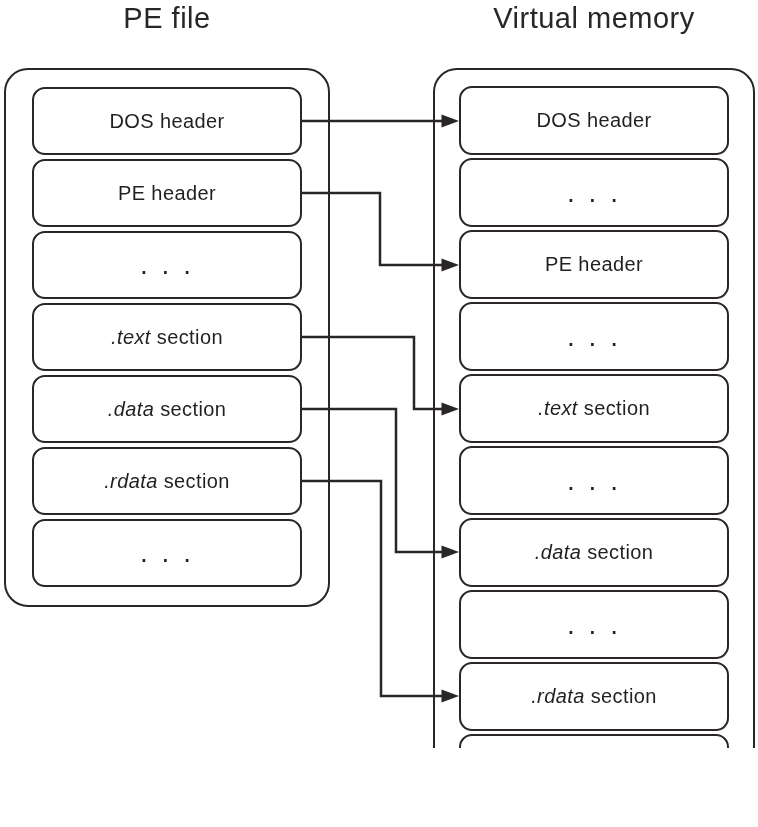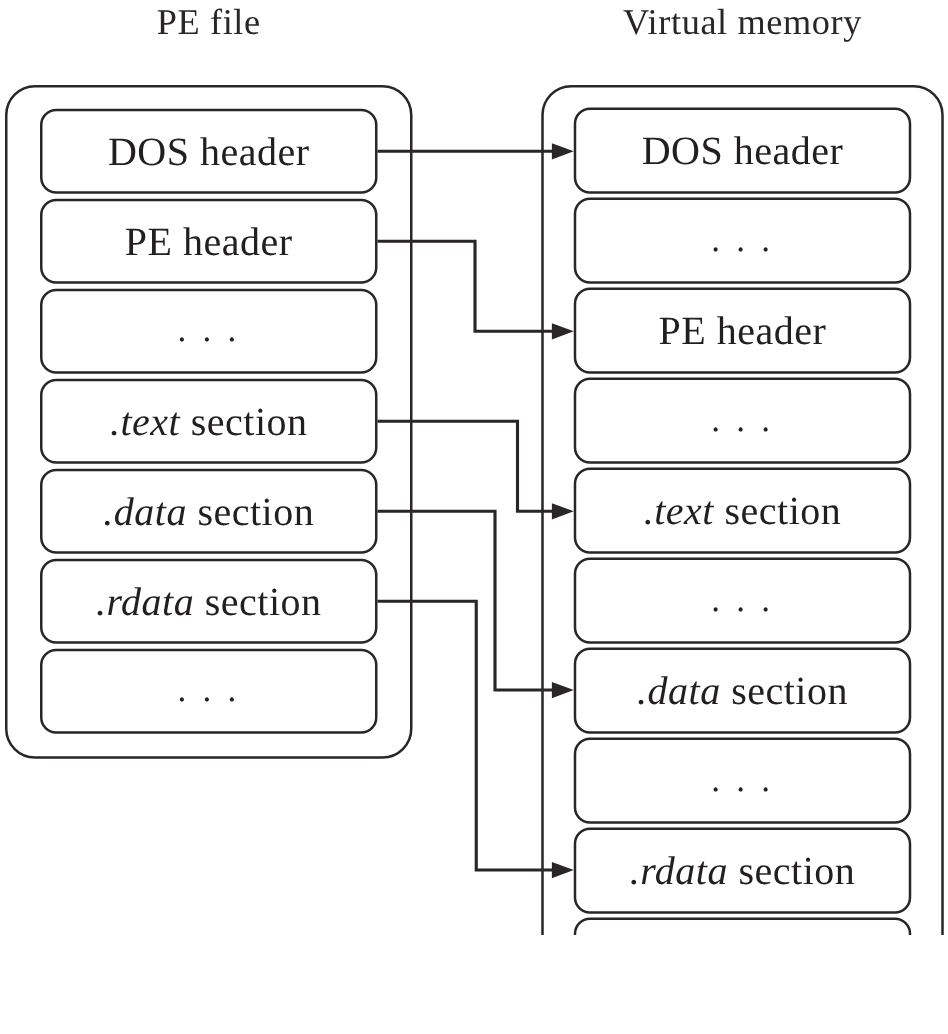--- a/index.html
+++ b/index.html
@@ -5,21 +5,21 @@
   html, body {
     margin: 0;
     padding: 0;
     background: #ffffff;
   }
   #canvas {
     position: relative;
     width: 758px;
     height: 748px;
     background: #ffffff;
-    font-family: Liberation Serif, serif;
+    font-family: Liberation Sans, sans-serif;
     color: #231f20;
     overflow: hidden;
   }
   .col-title {
     position: absolute;
     top: -3px;
     height: 42px;
     line-height: 42px;
     text-align: center;
     font-size: 29px;
@@ -41,21 +41,21 @@
 
   .box {
     position: absolute;
     box-sizing: border-box;
     border: 2.5px solid #2a2526;
     border-radius: 13px;
     background: #ffffff;
     display: flex;
     align-items: center;
     justify-content: center;
-    font-size: 32px;
+    font-size: 20px;
     letter-spacing: 0.4px;
     white-space: pre;
   }
   .box .em { font-style: italic; }
   .box.dots { letter-spacing: 3px; font-size: 28px; }
   .box-l { left: 32px;  width: 270px; height: 68px; }
   .box-r { left: 459px; width: 270px; height: 69px; }
 
   #arrows {
     position: absolute;

